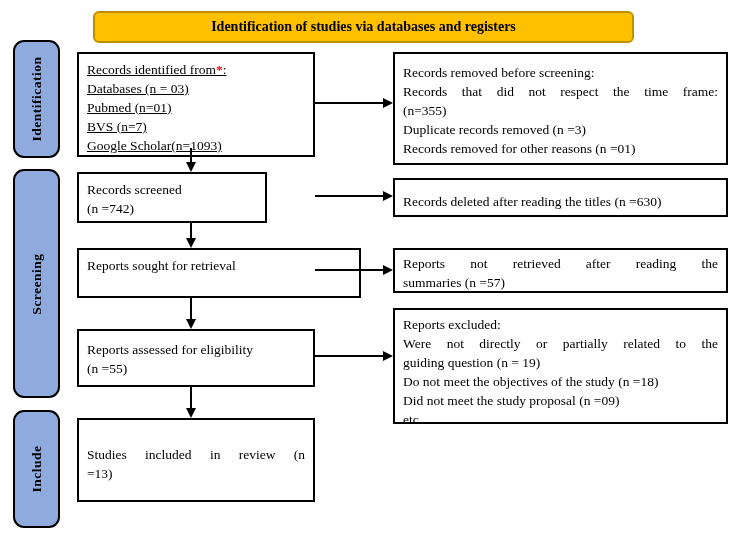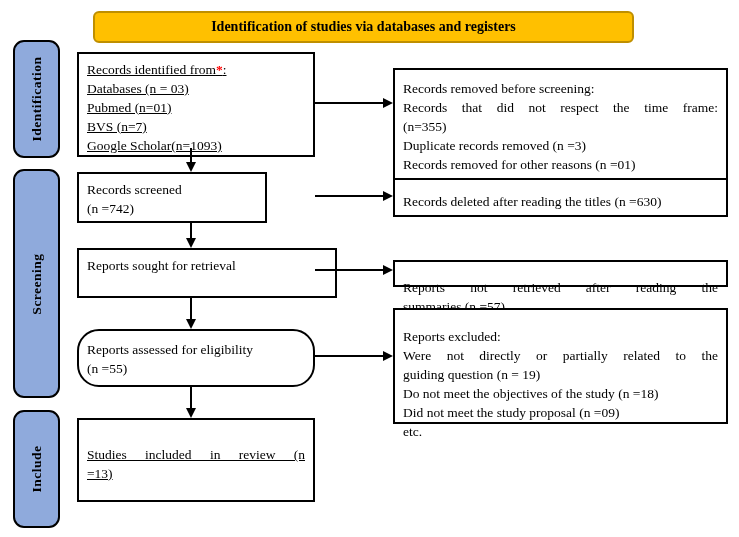--- a/index.html
+++ b/index.html
@@ -70,52 +70,52 @@
     <div>Pubmed (n=01)</div>
     <div>BVS (n=7)</div>
     <div>Google Scholar(n=1093)</div>
   </div>
 
   <div class="fbox" style="left:77px; top:172px; width:190px; height:51px;">
     <div>Records screened</div>
     <div>(n =742)</div>
   </div>
 
-  <div class="fbox" style="left:77px; top:248px; width:260px; height:50px;">
+  <div class="fbox" style="left:77px; top:248px; width:284px; height:50px;">
     <div>Reports sought for retrieval</div>
   </div>
 
-  <div class="fbox" style="left:77px; top:329px; width:238px; height:58px; padding-top:9px;border-radius:22px;">
+  <div class="fbox" style="left:77px; top:329px; width:238px; height:58px; padding-top:9px;">
     <div>Reports assessed for eligibility</div>
     <div>(n =55)</div>
   </div>
 
-  <div class="fbox" style="left:77px; top:418px; width:238px; height:84px; padding-top:25px;text-decoration:underline;">
+  <div class="fbox" style="left:77px; top:418px; width:238px; height:84px; padding-top:25px;">
     <div class="stretch">Studies included in review (n</div>
     <div>=13)</div>
   </div>
 
-  <div class="fbox" style="left:393px; top:52px; width:335px; height:113px; padding-top:9px;margin-top:16px;">
+  <div class="fbox" style="left:393px; top:52px; width:335px; height:113px; padding-top:9px;">
     <div>Records removed before screening:</div>
     <div class="stretch">Records that did not respect the time frame:</div>
     <div>(n=355)</div>
     <div>Duplicate records removed (n =3)</div>
     <div>Records removed for other reasons (n =01)</div>
   </div>
 
   <div class="fbox" style="left:393px; top:178px; width:335px; height:39px; display:flex; align-items:flex-end;">
     <div>Records deleted after reading the titles (n =630)</div>
   </div>
 
-  <div class="fbox" style="left:393px; top:260px; width:335px; height:27px; padding-top:16px;">
+  <div class="fbox" style="left:393px; top:248px; width:335px; height:45px; padding-top:4px;">
     <div class="stretch">Reports not retrieved after reading the</div>
     <div>summaries (n =57)</div>
   </div>
 
-  <div class="fbox" style="left:393px; top:308px; width:335px; height:116px; padding-top:17px;">
+  <div class="fbox" style="left:393px; top:308px; width:335px; height:116px; padding-top:5px;">
     <div>Reports excluded:</div>
     <div class="stretch">Were not directly or partially related to the</div>
     <div>guiding question (n = 19)</div>
     <div>Do not meet the objectives of the study (n =18)</div>
     <div>Did not meet the study proposal (n =09)</div>
     <div>etc.</div>
   </div>
 
   <div class="hshaft" style="left:315px; top:102px; width:70px;"></div>
   <div class="hhead" style="left:383px; top:98px;"></div>

